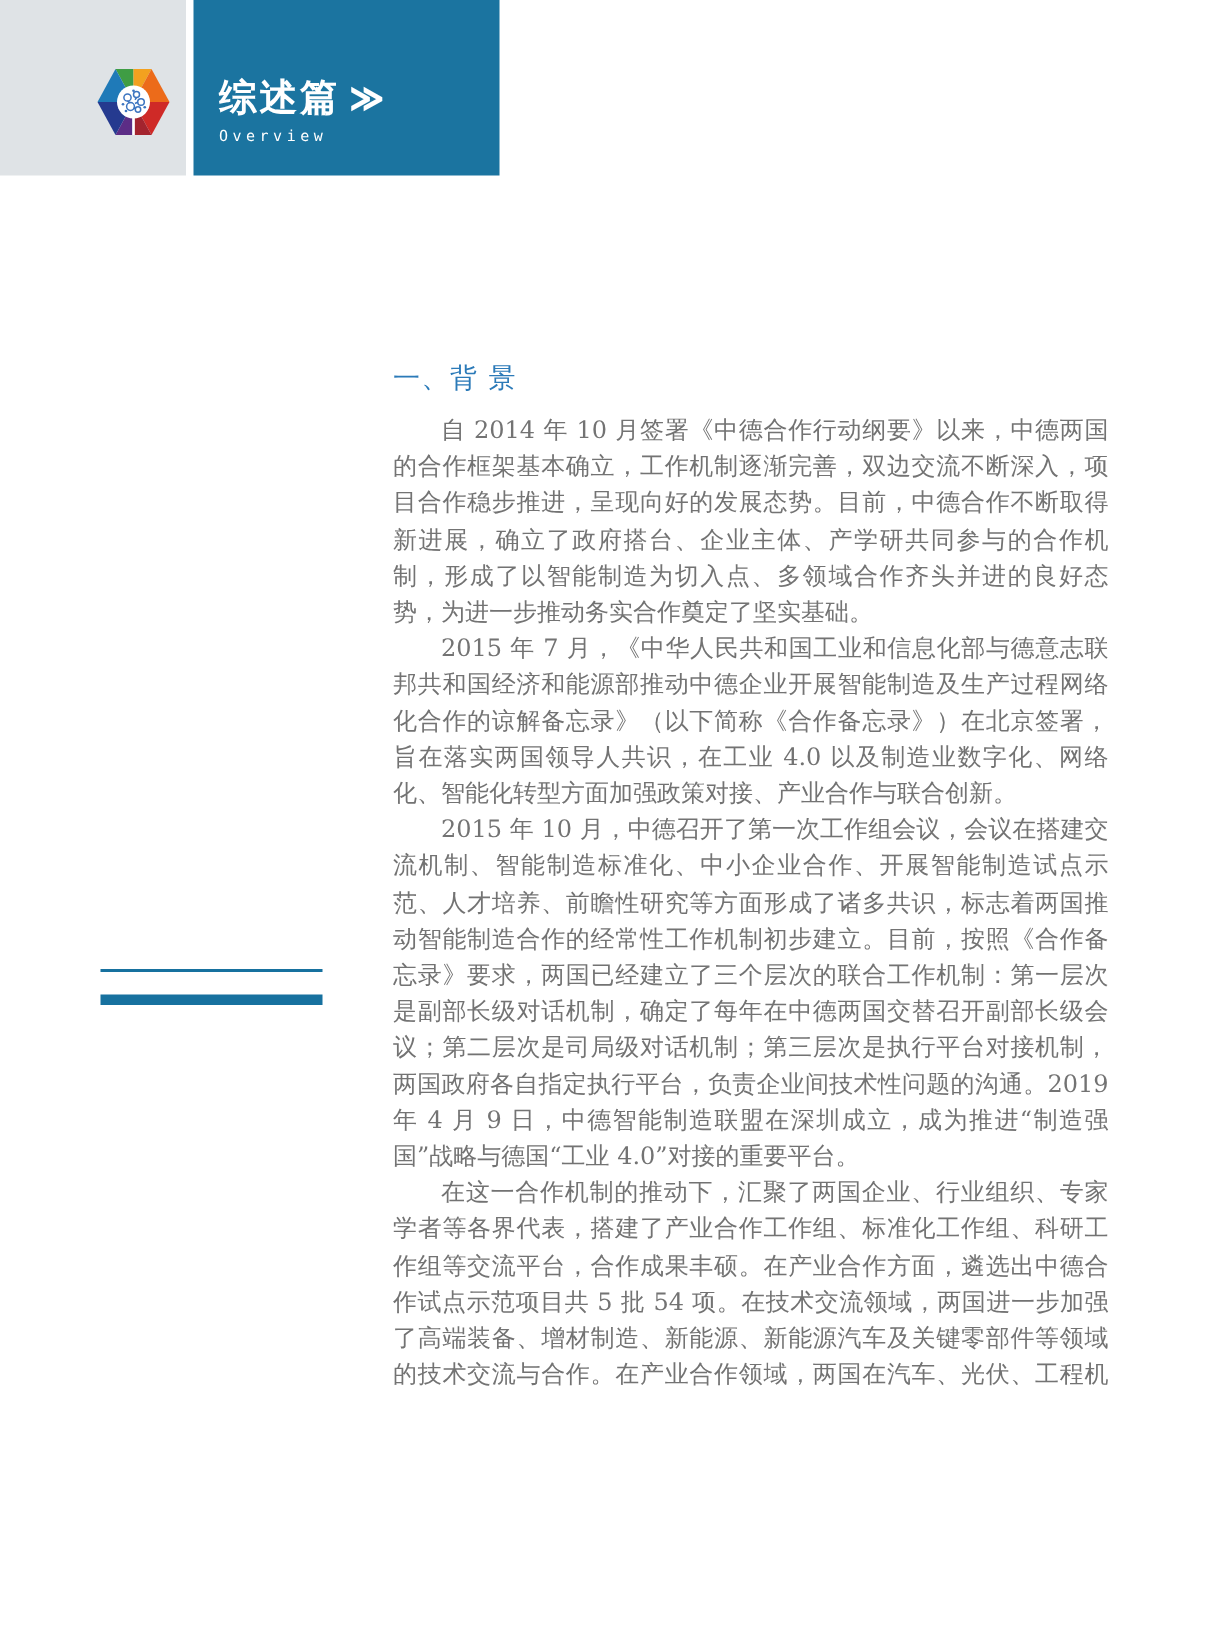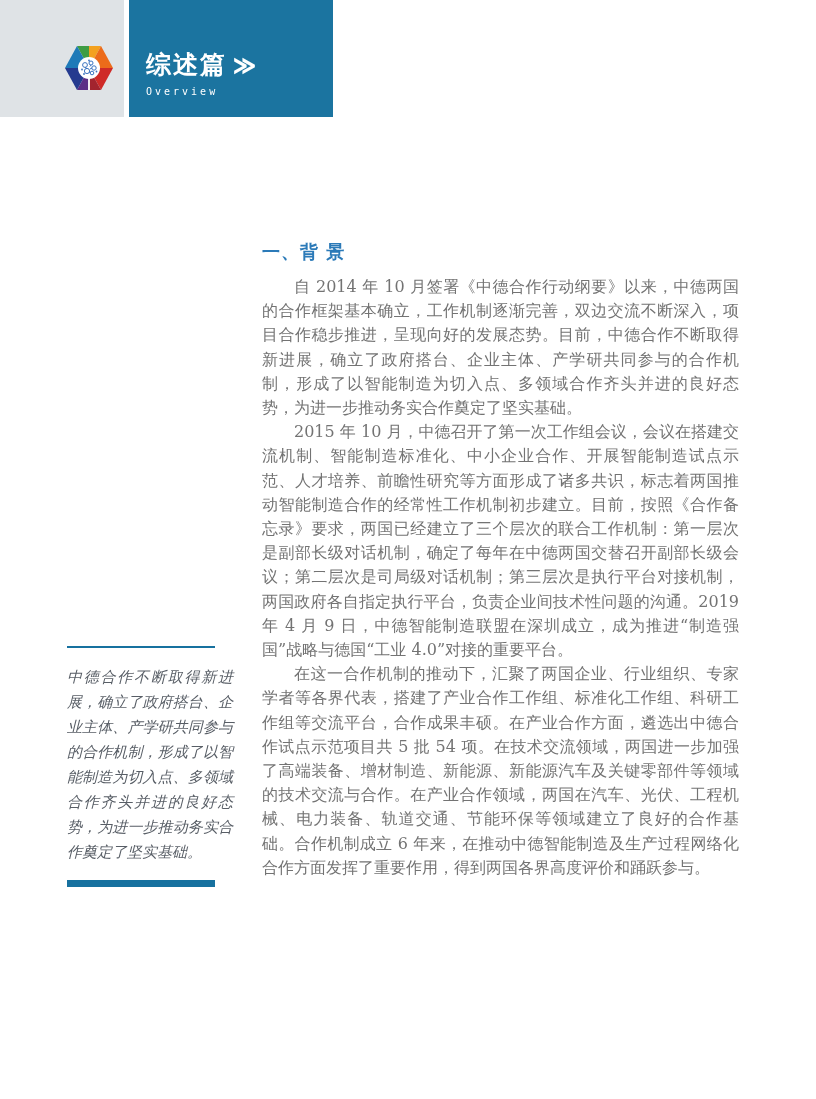--- a/index.html
+++ b/index.html
@@ -83,21 +83,21 @@
 
   
   .body-col {
     position: absolute;
     left: 262px; top: 240px;
     width: 477px;
   }
   .body-col h2 {
     font-family: "DejaVu Serif", serif;
     font-size: 18px;
-    font-weight: bold;
+    font-weight: normal;
     color: #2b7ab8;
     letter-spacing: 1px;
     margin-bottom: 11px;
   }
   .body-col p {
     font-family: "DejaVu Serif", serif;
     font-size: 16px;
     line-height: 24.2px;
     color: #737373;
     text-align: justify;
@@ -182,27 +182,27 @@
   <div class="section-banner">
     <div class="section-title-row">
       <span class="zh">综述篇</span>
       <span class="chev">≫</span>
     </div>
     <div class="section-subtitle">Overview</div>
   </div>
 
   <aside class="pull-quote">
     <div class="rule-top"></div>
-    <p>中德合作不断取得新进展，确立了政府搭台、企业主体、产学研共同参与的合作机制，形成了以智能制造为切入点、多领域合作齐头并进的良好态势，为进一步推动务实合作奠定了坚实基础。</p>
     <div class="rule-bottom"></div>
   </aside>
 
   <main class="body-col">
     <h2>一、背 景</h2>
     <p>自 2014 年 10 月签署《中德合作行动纲要》以来，中德两国的合作框架基本确立，工作机制逐渐完善，双边交流不断深入，项目合作稳步推进，呈现向好的发展态势。目前，中德合作不断取得新进展，确立了政府搭台、企业主体、产学研共同参与的合作机制，形成了以智能制造为切入点、多领域合作齐头并进的良好态势，为进一步推动务实合作奠定了坚实基础。</p>
+    <p>2015 年 7 月，《中华人民共和国工业和信息化部与德意志联邦共和国经济和能源部推动中德企业开展智能制造及生产过程网络化合作的谅解备忘录》（以下简称《合作备忘录》）在北京签署，旨在落实两国领导人共识，在工业 4.0 以及制造业数字化、网络化、智能化转型方面加强政策对接、产业合作与联合创新。</p>
     <p>2015 年 10 月，中德召开了第一次工作组会议，会议在搭建交流机制、智能制造标准化、中小企业合作、开展智能制造试点示范、人才培养、前瞻性研究等方面形成了诸多共识，标志着两国推动智能制造合作的经常性工作机制初步建立。目前，按照《合作备忘录》要求，两国已经建立了三个层次的联合工作机制：第一层次是副部长级对话机制，确定了每年在中德两国交替召开副部长级会议；第二层次是司局级对话机制；第三层次是执行平台对接机制，两国政府各自指定执行平台，负责企业间技术性问题的沟通。2019 年 4 月 9 日，中德智能制造联盟在深圳成立，成为推进“制造强国”战略与德国“工业 4.0”对接的重要平台。</p>
     <p>在这一合作机制的推动下，汇聚了两国企业、行业组织、专家学者等各界代表，搭建了产业合作工作组、标准化工作组、科研工作组等交流平台，合作成果丰硕。在产业合作方面，遴选出中德合作试点示范项目共 5 批 54 项。在技术交流领域，两国进一步加强了高端装备、增材制造、新能源、新能源汽车及关键零部件等领域的技术交流与合作。在产业合作领域，两国在汽车、光伏、工程机械、电力装备、轨道交通、节能环保等领域建立了良好的合作基础。合作机制成立 6 年来，在推动中德智能制造及生产过程网络化合作方面发挥了重要作用，得到两国各界高度评价和踊跃参与。</p>
   </main>
 
   <footer class="page-footer">
     <span class="pageno">12</span>
     <span class="slash">/</span>
     <div class="titles">
       <div class="zh-title">中德制造业数字化转型白皮书</div>
     </div>

